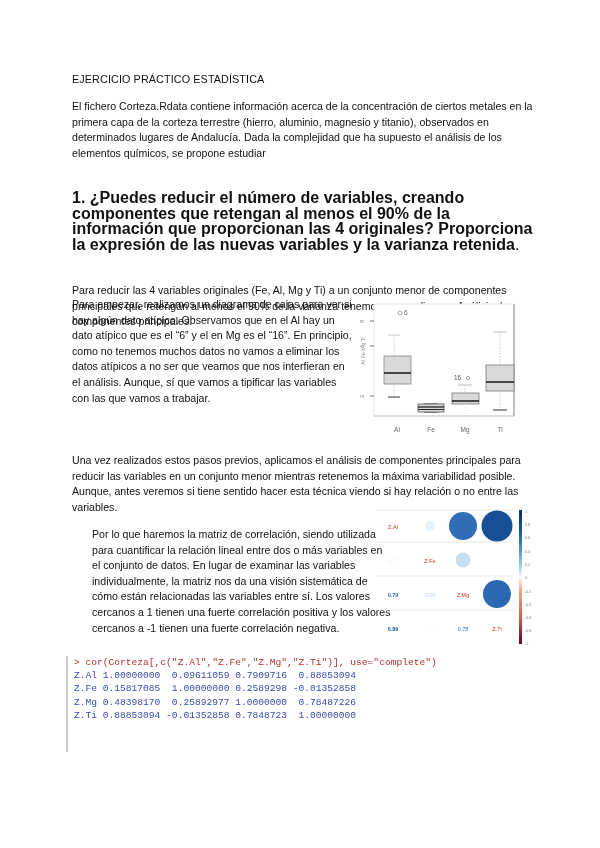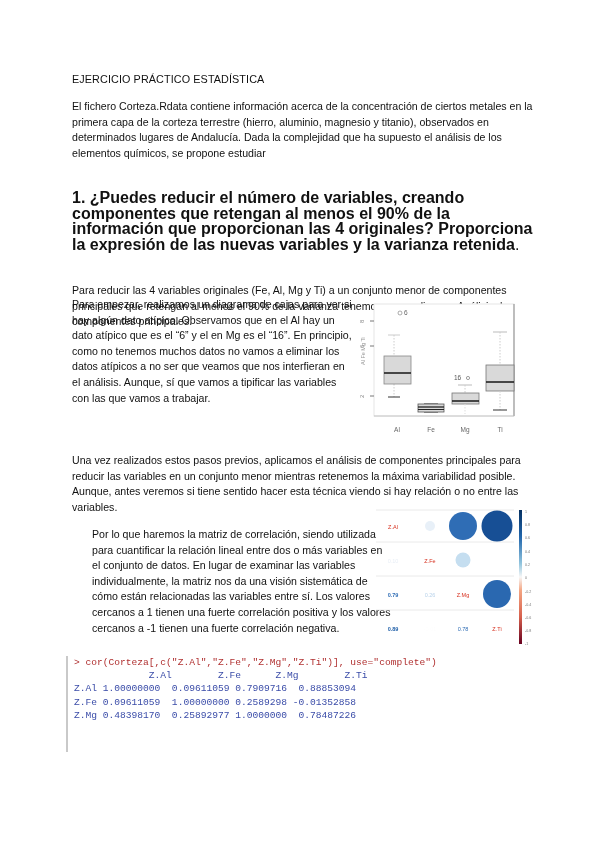--- a/index.html
+++ b/index.html
@@ -169,17 +169,17 @@
       <text x="149" y="98">-0.4</text>
       <text x="149" y="111">-0.6</text>
       <text x="149" y="124">-0.8</text>
       <text x="149" y="137">-1</text>
     </g>
   </svg>
 </div>
 
 <div class="rconsole">
   <div class="cmd">&gt; cor(Corteza[,c("Z.Al","Z.Fe","Z.Mg","Z.Ti")], use="complete")</div>
-  <div class="out">             Z.Al        Z.Fe      Z.Mg        Z.Ti</div>
   <div class="out">Z.Al 1.00000000  0.09611059 0.7909716  0.88853094</div>
-  <div class="out">Z.Fe 0.09611059  1.00000000 0.2589298 -0.01352858</div>
+  <div class="out">Z.Fe 0.15817085  1.00000000 0.2589298 -0.01352858</div>
   <div class="out">Z.Mg 0.48398170  0.25892977 1.0000000  0.78487226</div>
+  <div class="out">Z.Ti 0.88853094 -0.01352858 0.7848723  1.00000000</div>
 </div>
 
 </body></html>

